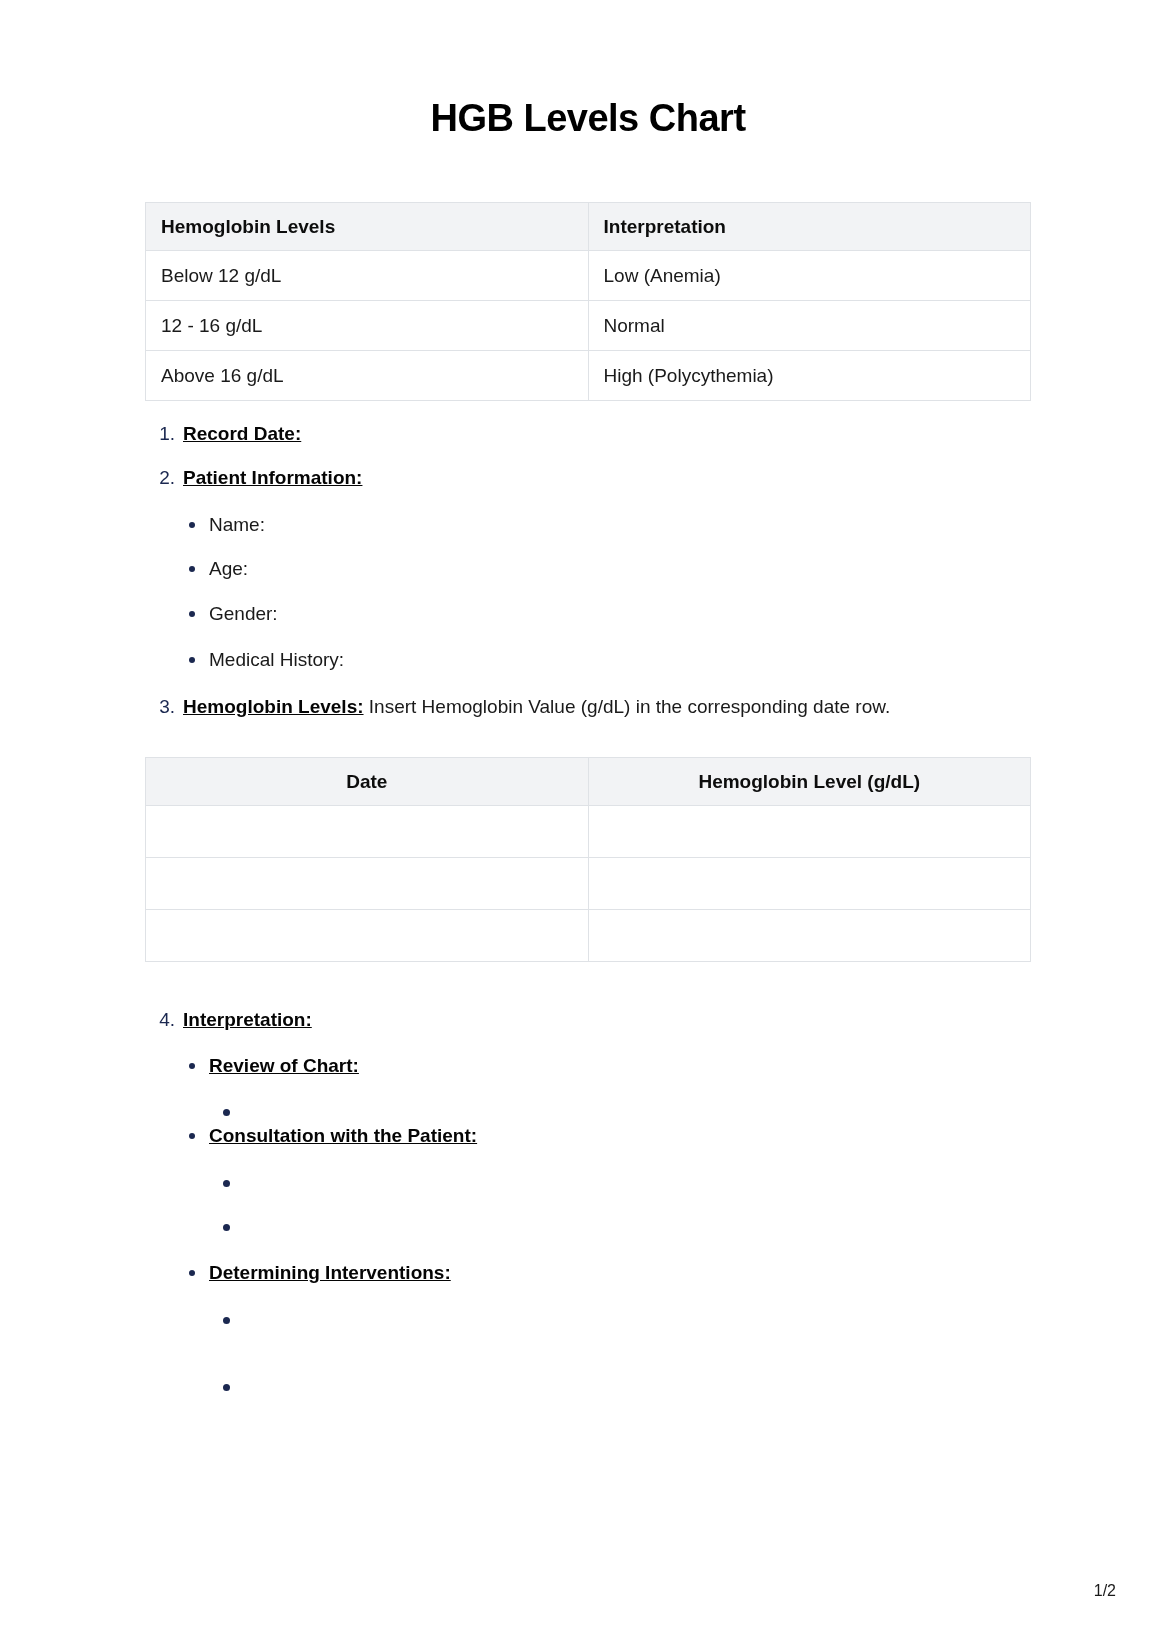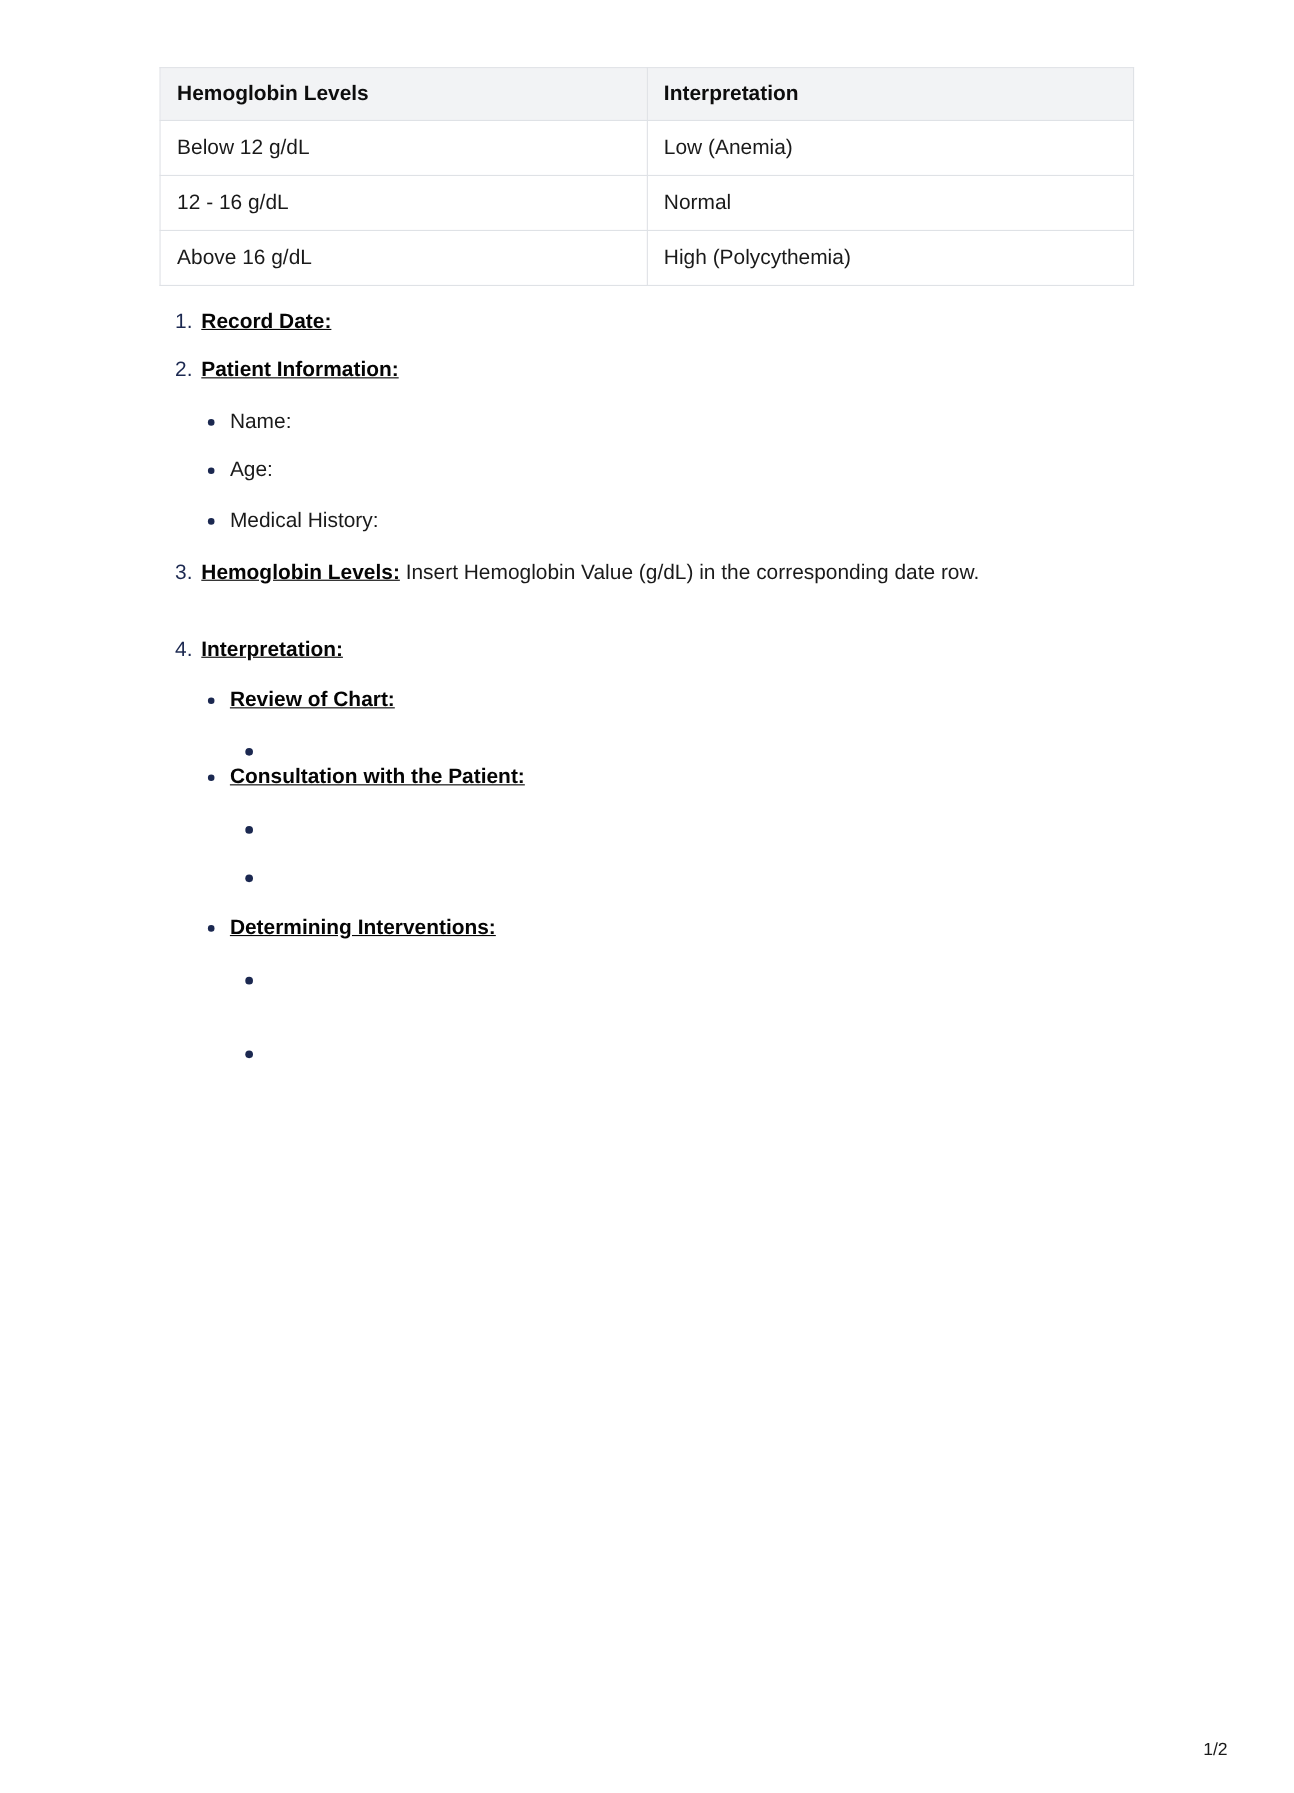--- a/index.html
+++ b/index.html
@@ -115,20 +115,21 @@
     font-size:16px;
     line-height:20px;
     color:#1a1a1a;
   }
 </style>
 </head>
 <body>
 
 <div class="content">
 
+  <h1 class="doc-title">HGB Levels Chart</h1>
 
   <table class="tbl tbl-levels">
     <colgroup>
         <col>
         <col>
       </colgroup>
     <thead>
       <tr>
         <th>Hemoglobin Levels</th>
         <th>Interpretation</th>
@@ -163,31 +164,61 @@
 
   <div>
     <div class="bullet-item mt-23">
       <span class="dot"></span>
       <span>Name:</span>
     </div>
     <div class="bullet-item mt-20">
       <span class="dot"></span>
       <span>Age:</span>
     </div>
+    <div class="bullet-item mt-21">
+      <span class="dot"></span>
+      <span>Gender:</span>
+    </div>
     <div class="bullet-item mt-22">
       <span class="dot"></span>
       <span>Medical History:</span>
     </div>
   </div>
 
   <div class="num-item mt-23">
     <span class="num">3.</span>
     <span><span class="bold-label">Hemoglobin Levels:</span>&nbsp;<span>Insert Hemoglobin Value (g/dL) in the corresponding date row.</span></span>
   </div>
 
+  <table class="tbl tbl-log">
+    <colgroup>
+        <col>
+        <col>
+      </colgroup>
+    <thead>
+      <tr>
+        <th>Date</th>
+        <th>Hemoglobin Level (g/dL)</th>
+      </tr>
+    </thead>
+    <tbody>
+      <tr>
+        <td></td>
+        <td></td>
+      </tr>
+      <tr>
+        <td></td>
+        <td></td>
+      </tr>
+      <tr>
+        <td></td>
+        <td></td>
+      </tr>
+    </tbody>
+  </table>
 
   <div class="num-item mt-46">
     <span class="num">4.</span>
     <span class="bold-label">Interpretation:</span>
   </div>
 
   <div>
 
     <div class="bullet-item mt-22">
       <span class="dot"></span>

